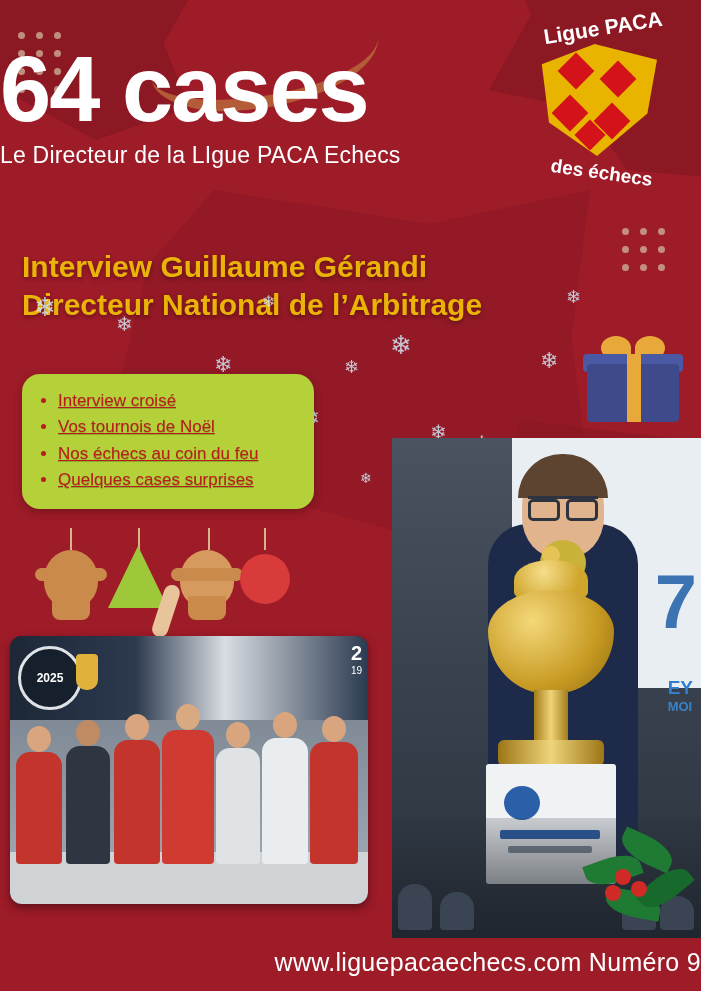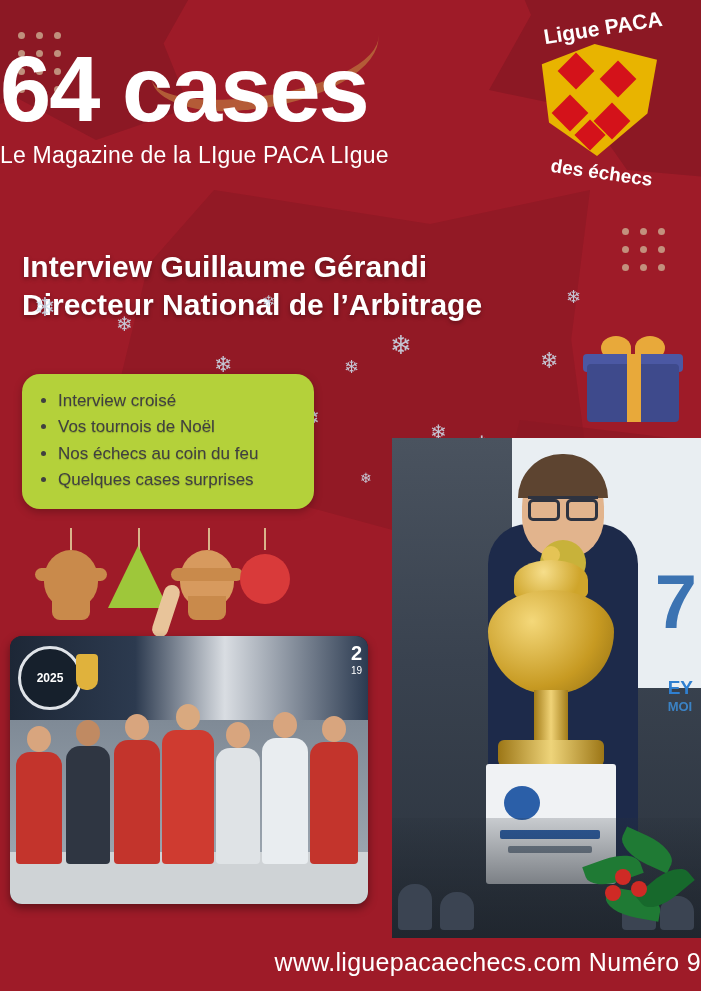--- a/index.html
+++ b/index.html
@@ -142,21 +142,21 @@
   .logo .d2 { left: 96px; top: 52px;  width: 26px; height: 26px; }
   .logo .d3 { left: 48px; top: 86px;  width: 26px; height: 26px; }
   .logo .d4 { left: 90px; top: 94px;  width: 26px; height: 26px; }
   .logo .d5 { left: 70px; top: 110px; width: 22px; height: 22px; }
 
   
   .headline {
     position: absolute;
     left: 22px; top: 248px;
     width: 640px;
-    color: #ffffff;
+    color: #eab308;
     font-size: 30px;
     font-weight: bold;
     line-height: 1.27;
     text-shadow: 0 2px 4px rgba(0,0,0,.35);
   }
 
   
   .bullets {
     position: absolute;
     left: 22px; top: 374px;
@@ -166,24 +166,25 @@
     padding: 14px 16px 16px 14px;
     box-sizing: border-box;
     box-shadow: 0 3px 8px rgba(0,0,0,.25);
   }
   .bullets ul {
     margin: 0;
     padding-left: 22px;
     list-style: disc;
   }
   .bullets li {
-    color: #404040;
+    color: #b91c1c;
     font-size: 17px;
     line-height: 1.55;
     text-shadow: 0 1px 1px rgba(0,0,0,.2);
+    text-decoration: underline;
   }
 
   
   .snow {
     position: absolute;
     color: #cfe4f2;
     opacity: .85;
     pointer-events: none;
     user-select: none;
   }
@@ -503,21 +504,21 @@
     <span></span>
       <span></span>
       <span></span>
     <span></span>
       <span></span>
       <span></span>
   </div>
 
   <div class="masthead">
     <div class="title">64 cases</div>
-    <div class="subtitle">Le Magazine de la LIgue PACA LIgue</div>
+    <div class="subtitle">Le Directeur de la LIgue PACA Echecs</div>
   </div>
 
   <div class="logo">
     <div class="logo-top">Ligue PACA</div>
     <div class="shield"></div>
     <div class="diamond d1"></div>
     <div class="diamond d2"></div>
     <div class="diamond d3"></div>
     <div class="diamond d4"></div>
     <div class="diamond d5"></div>

